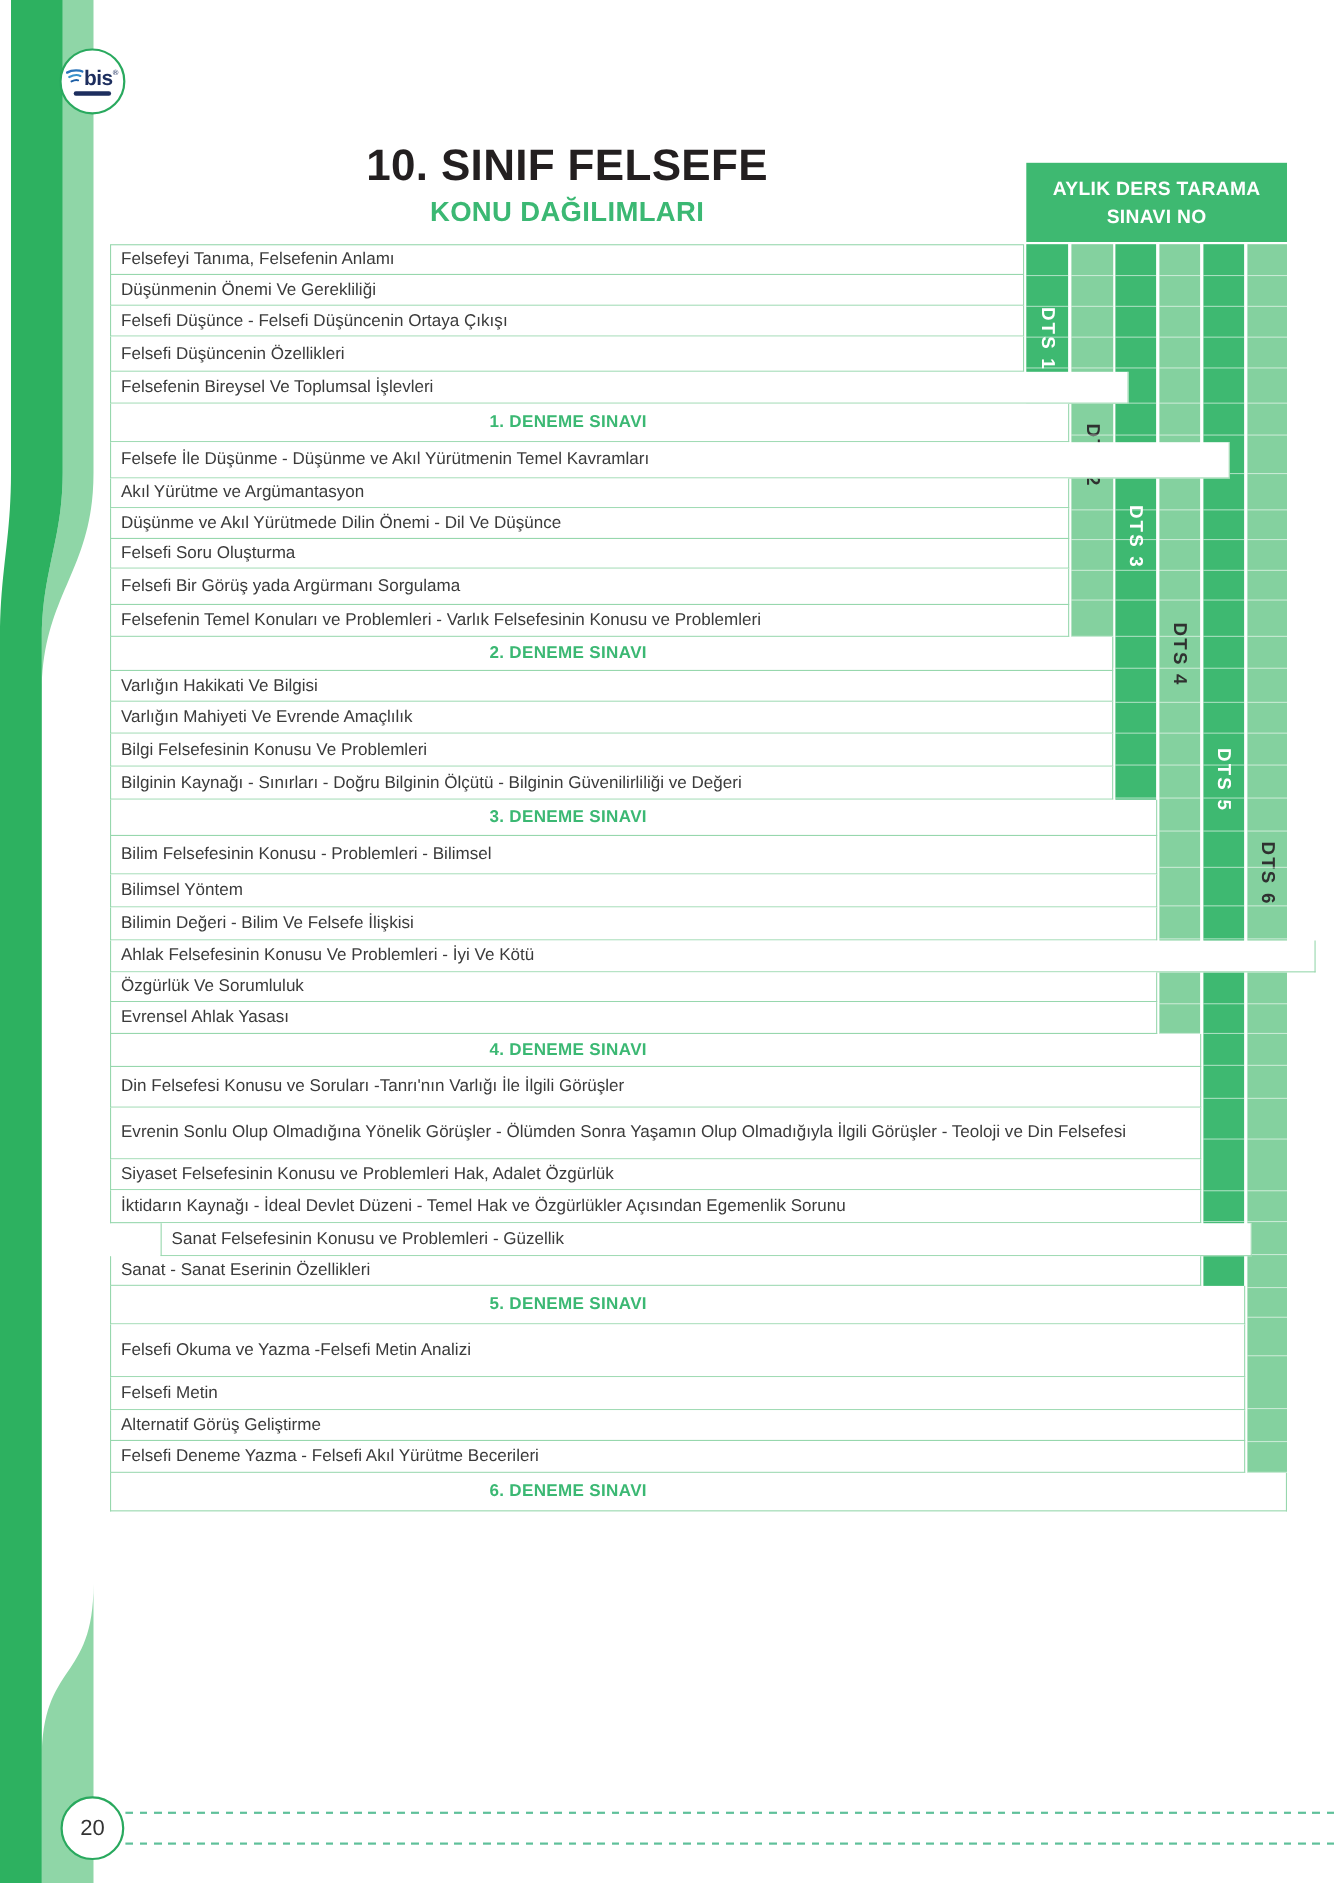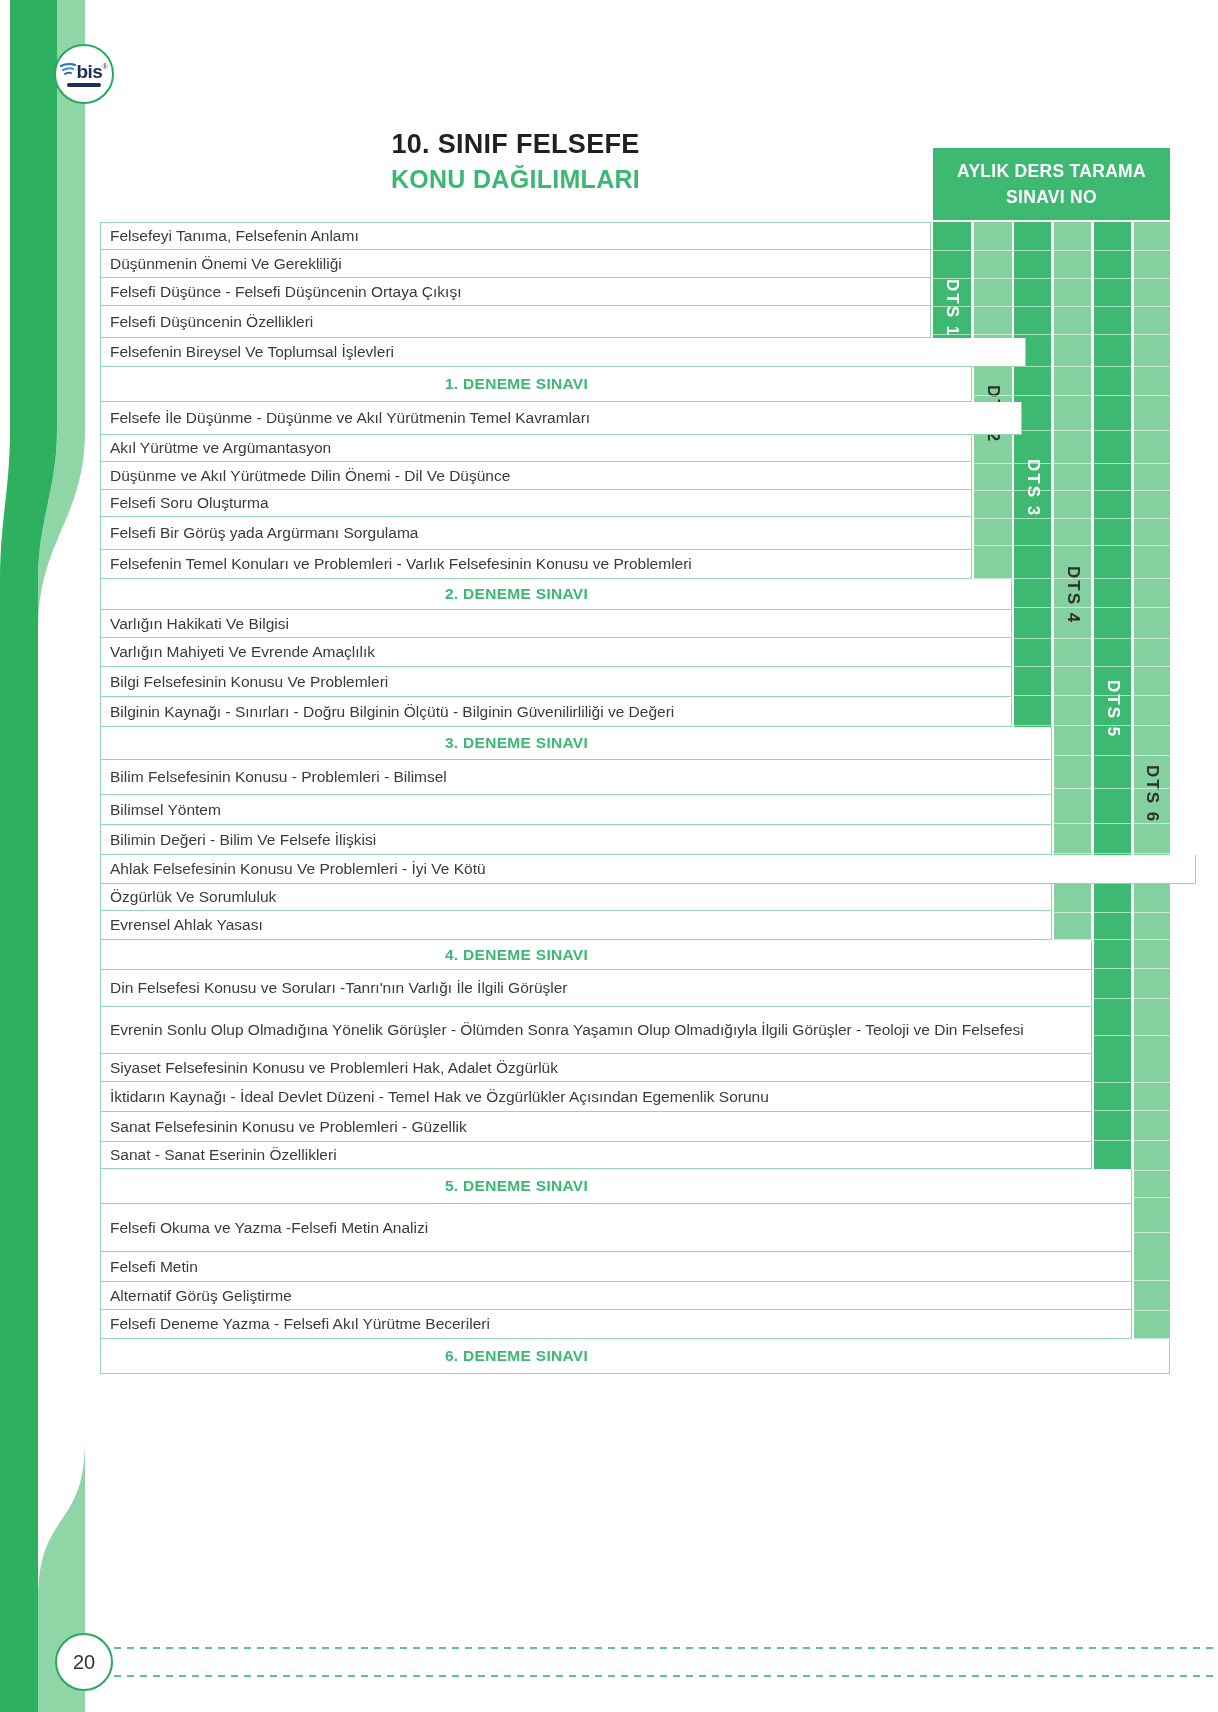--- a/index.html
+++ b/index.html
@@ -14,21 +14,21 @@
     position:absolute;left:54px;top:44px;width:60px;height:60px;border-radius:50%;
     background:#fff;border:2px solid var(--page_num_ring);box-sizing:border-box;
     display:flex;flex-direction:column;align-items:center;justify-content:center;z-index:5;
   }
   .logo-row{display:flex;align-items:flex-start;line-height:1;}
   .logo-text{font-weight:bold;font-size:19px;color:var(--logo_navy);letter-spacing:-0.5px;}
   .logo-reg{font-size:7px;color:var(--logo_navy);margin-top:1px;}
   .logo-tagline{width:34px;height:4px;border-radius:2px;background:var(--logo_navy);margin-top:2px;}
   
   .titles{position:absolute;left:100px;top:129px;width:831px;text-align:center;}
-  .title{font-size:27px;font-weight:bold;color:var(--title_text);letter-spacing:0.3px;}
+  .title{font-size:40px;font-weight:bold;color:var(--title_text);letter-spacing:0.3px;}
   .subtitle{font-size:25px;font-weight:bold;color:var(--exam_text);margin-top:5px;letter-spacing:0.3px;}
   
   .exam-box{
     position:absolute;left:933px;top:148px;width:237px;height:72px;box-sizing:border-box;
     background:var(--brand_green);color:#fff;font-weight:bold;font-size:17.5px;
     display:flex;flex-direction:column;align-items:center;justify-content:center;line-height:1.5;
     letter-spacing:0.3px;text-align:center;
   }
   
   .dts-col{position:absolute;top:222px;display:flex;align-items:center;justify-content:center;}
@@ -265,21 +265,21 @@
         <span class="row-label">Felsefi Düşüncenin Özellikleri</span>
       </div>
       <div class="row topic" style="height: 29px; width: 926px;">
         <span class="row-label">Felsefenin Bireysel Ve Toplumsal İşlevleri</span>
       </div>
       <div class="row exam" style="height: 35px; width: 872px; text-align: right;">
         <div class="exam-center">
           <span class="exam-label">1. DENEME SINAVI</span>
         </div>
       </div>
-      <div class="row topic" style="height: 33px; width: 922px;">
+      <div class="row topic" style="height: 33px; width: 1018px;">
         <span class="row-label">Felsefe İle Düşünme - Düşünme ve Akıl Yürütmenin Temel Kavramları</span>
       </div>
       <div class="row topic" style="height: 27px; width: 872px;">
         <span class="row-label">Akıl Yürütme ve Argümantasyon</span>
       </div>
       <div class="row topic" style="height: 28px; width: 872px;">
         <span class="row-label">Düşünme ve Akıl Yürütmede Dilin Önemi - Dil Ve Düşünce</span>
       </div>
       <div class="row topic" style="height: 27px; width: 872px;">
         <span class="row-label">Felsefi Soru Oluşturma</span>
@@ -340,21 +340,21 @@
       </div>
       <div class="row topic" style="height: 47px; width: 992px;">
         <span class="row-label">Evrenin Sonlu Olup Olmadığına Yönelik Görüşler - Ölümden Sonra Yaşamın Olup Olmadığıyla İlgili Görüşler - Teoloji ve Din Felsefesi</span>
       </div>
       <div class="row topic" style="height: 28px; width: 992px;">
         <span class="row-label">Siyaset Felsefesinin Konusu ve Problemleri Hak, Adalet Özgürlük</span>
       </div>
       <div class="row topic" style="height: 30px; width: 992px;">
         <span class="row-label">İktidarın Kaynağı - İdeal Devlet Düzeni - Temel Hak ve Özgürlükler Açısından Egemenlik Sorunu</span>
       </div>
-      <div class="row topic" style="height: 30px; width: 992px;">
+      <div class="row topic" style="height: 30px; width: 992px; margin-left: 46px;">
         <span class="row-label">Sanat Felsefesinin Konusu ve Problemleri - Güzellik</span>
       </div>
       <div class="row topic" style="height: 27px; width: 992px;">
         <span class="row-label">Sanat - Sanat Eserinin Özellikleri</span>
       </div>
       <div class="row exam" style="height: 35px; width: 1032px;">
         <div class="exam-center">
           <span class="exam-label">5. DENEME SINAVI</span>
         </div>
       </div>

